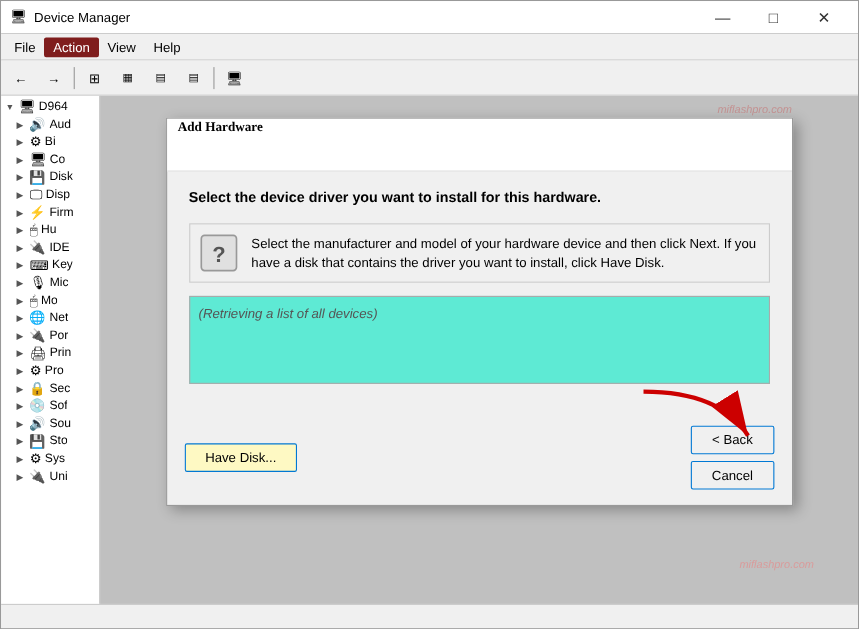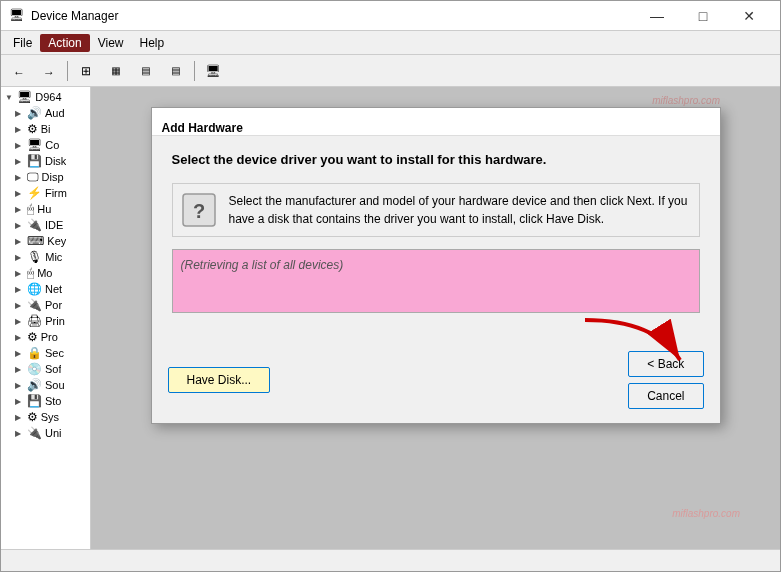--- a/index.html
+++ b/index.html
@@ -181,26 +181,27 @@
       background: #f0f0f0;
       width: 570px;
       border: 1px solid #999;
       box-shadow: 4px 4px 12px rgba(0,0,0,0.3);
       display: flex;
       flex-direction: column;
     }
 
     .dialog-titlebar {
       background: #fff;
-      height: 28px;
-      display: flex;
-      align-items: flex-end;
+      height: 48px;
+      display: flex;
+      align-items: flex-start;
       padding: 0 10px;
       border-bottom: 1px solid #ddd;
       justify-content: space-between;
+      font-family: Liberation Serif, serif;
     }
 
     .dialog-title {
       font-size: 12px;
       font-weight: 600;
       color: #000;
     }
 
     .dialog-body {
       padding: 16px 20px;
@@ -232,23 +233,23 @@
       justify-content: center;
     }
 
     .dialog-info-text {
       font-size: 12px;
       line-height: 1.5;
       color: #000;
     }
 
     .dialog-list-area {
-      background: #f9a8d4;
+      background: #5eead4;
       border: 1px solid #aaa;
-      height: 64px;
+      height: 80px;
       padding: 8px;
       margin-bottom: 12px;
       position: relative;
     }
 
     .dialog-list-placeholder {
       color: #555;
       font-size: 12px;
       font-style: italic;
     }

